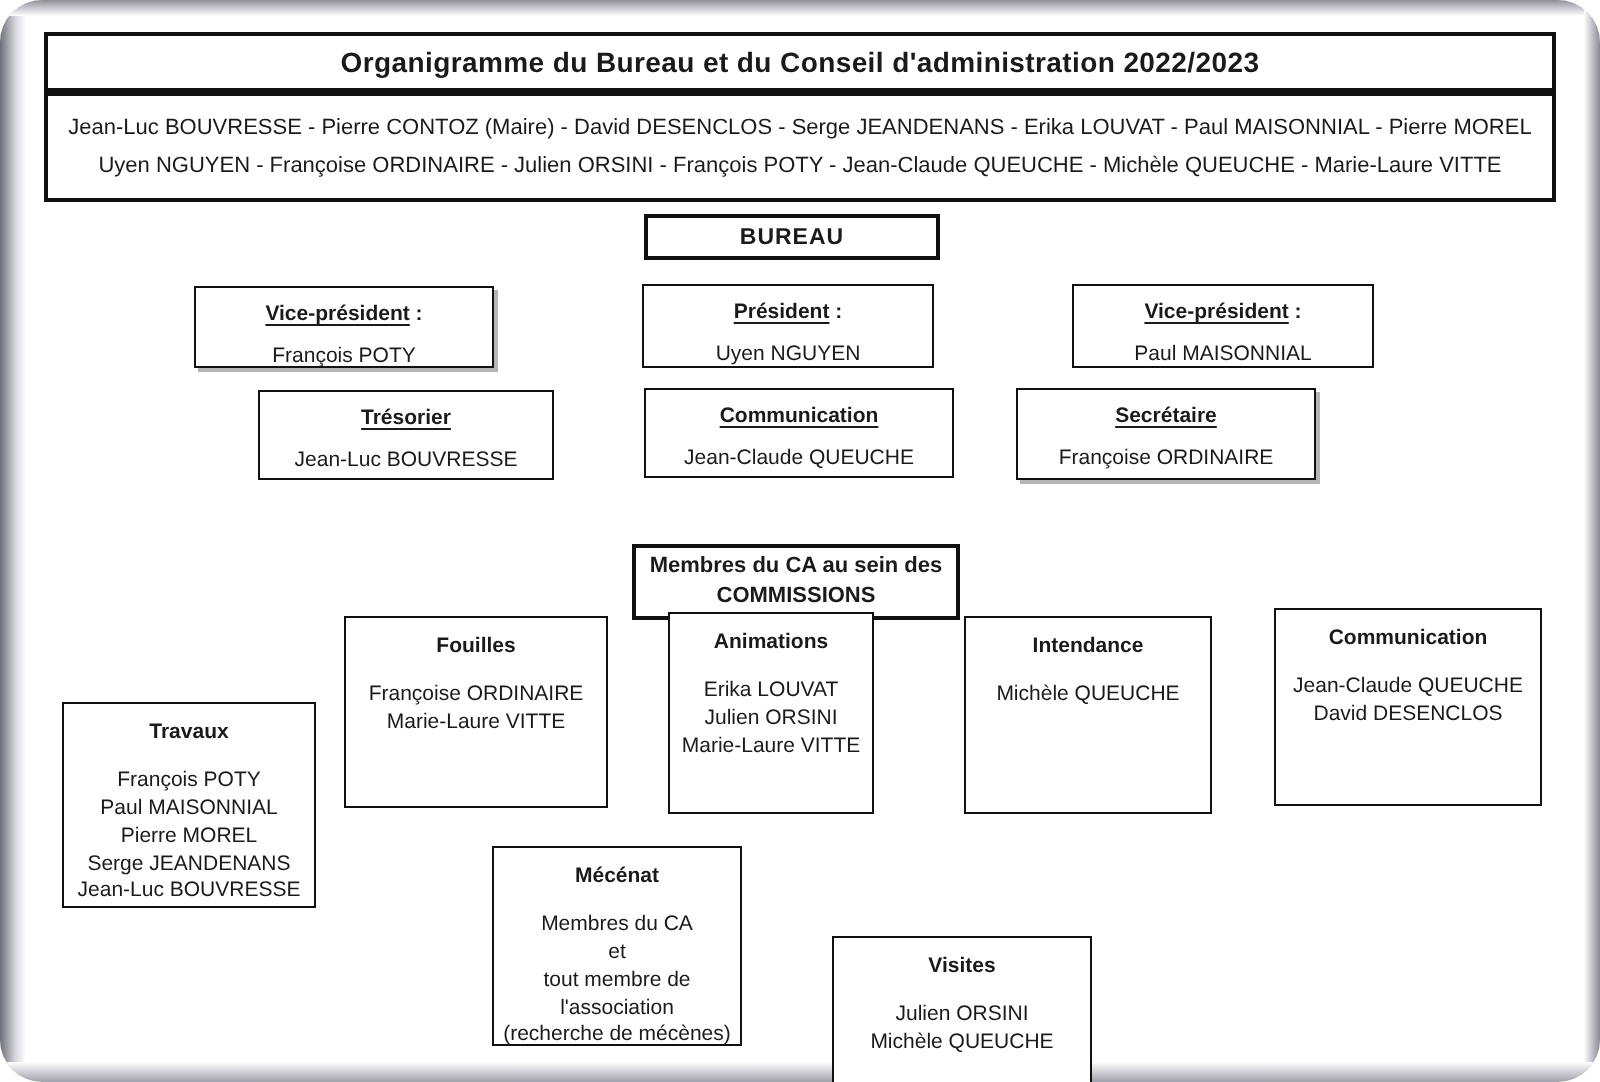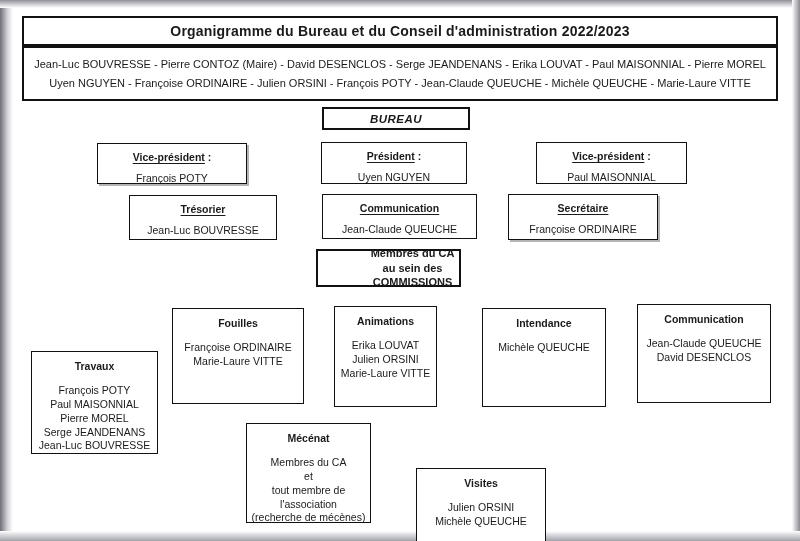--- a/index.html
+++ b/index.html
@@ -1,38 +1,38 @@
 <!DOCTYPE html>
 <html><head>
 <meta charset="utf-8">
 <style>
   * { margin:0; padding:0; box-sizing:border-box; }
   html,body { width:800px; height:541px; }
   body { font-family:"Liberation Sans","DejaVu Sans",sans-serif; color:#1a1a1a; background:#fff; }
 
-  .canvas { position:relative; width:800px; height:541px; background:#ffffff; overflow:hidden; }
+  .canvas { position:relative; width:800px; height:541px; background:#ffffff; overflow:hidden;border-radius:21px; }
 
   
   .edge { position:absolute; pointer-events:none; }
   .edge-left   { left:0; top:0; width:13px; height:541px; background:linear-gradient(to right,#6e6e78 0%,#9a9aa2 25%,#d8d8dd 60%,#ffffff 100%); }
   .edge-top    { left:0; top:0; width:800px; height:8px; background:linear-gradient(to bottom,#8e8e96 0%,#cfcfd4 55%,#ffffff 100%); }
   .edge-right  { right:0; top:0; width:8px; height:541px; background:linear-gradient(to left,#8a8a92 0%,#c9c9cf 55%,#ffffff 100%); }
   .edge-bottom { left:0; bottom:0; width:800px; height:10px; background:linear-gradient(to top,#a2a2aa 0%,#d4d4d9 55%,#ffffff 100%); }
 
   .box { position:absolute; background:#fff; border:1.5px solid #111; text-align:center; }
   .box.heavy { border-width:2px; }
 
   .title-box { display:flex; align-items:center; justify-content:center;
                font-size:14px; font-weight:bold; letter-spacing:0.2px; }
 
   .names-box { display:flex; flex-direction:column; align-items:center; justify-content:center;
                font-size:11px; line-height:1.65; white-space:nowrap; }
 
   .bureau-box { display:flex; align-items:center; justify-content:center;
-                font-size:11.5px; font-weight:bold; letter-spacing:0.5px;font-style:italic; }
+                font-size:11.5px; font-weight:bold; letter-spacing:0.5px; }
 
   .role-box { padding-top:7px; font-size:10.5px; }
   .role-title { font-weight:bold; }
   .role-title .u { text-decoration:underline; text-underline-offset:2px; }
   .role-name { margin-top:9px; }
 
   .membres-box { display:flex; flex-direction:column; align-items:center; justify-content:center;
                  font-size:11px; font-weight:bold; line-height:1.35; }
 
   .comm-box { padding-top:8px; font-size:10.5px; }
@@ -87,21 +87,21 @@
   <div class="box role-box" style="left:322px; top:194px; width:155px; height:45px;">
     <div class="role-title"><span class="u">Communication</span><span></span></div>
     <div class="role-name">Jean-Claude QUEUCHE</div>
   </div>
 
   <div class="box role-box shadowed" style="left:508px; top:194px; width:150px; height:46px;">
     <div class="role-title"><span class="u">Secrétaire</span><span></span></div>
     <div class="role-name">Françoise ORDINAIRE</div>
   </div>
 
-  <div class="box heavy membres-box" style="left:316px; top:249px; width:145px; height:38px;padding-left:48px;">
+  <div class="box heavy membres-box" style="left:316px; top:272px; width:164px; height:38px;">
     <div>Membres du CA au sein des</div>
     <div>COMMISSIONS</div>
   </div>
 
   <div class="box comm-box" style="left:31px; top:306px; width:127px; height:103px;margin-top:45px;">
     <div class="comm-title">Travaux</div>
     <div class="comm-members">
         <div>François POTY</div>
         <div>Paul MAISONNIAL</div>
         <div>Pierre MOREL</div>

